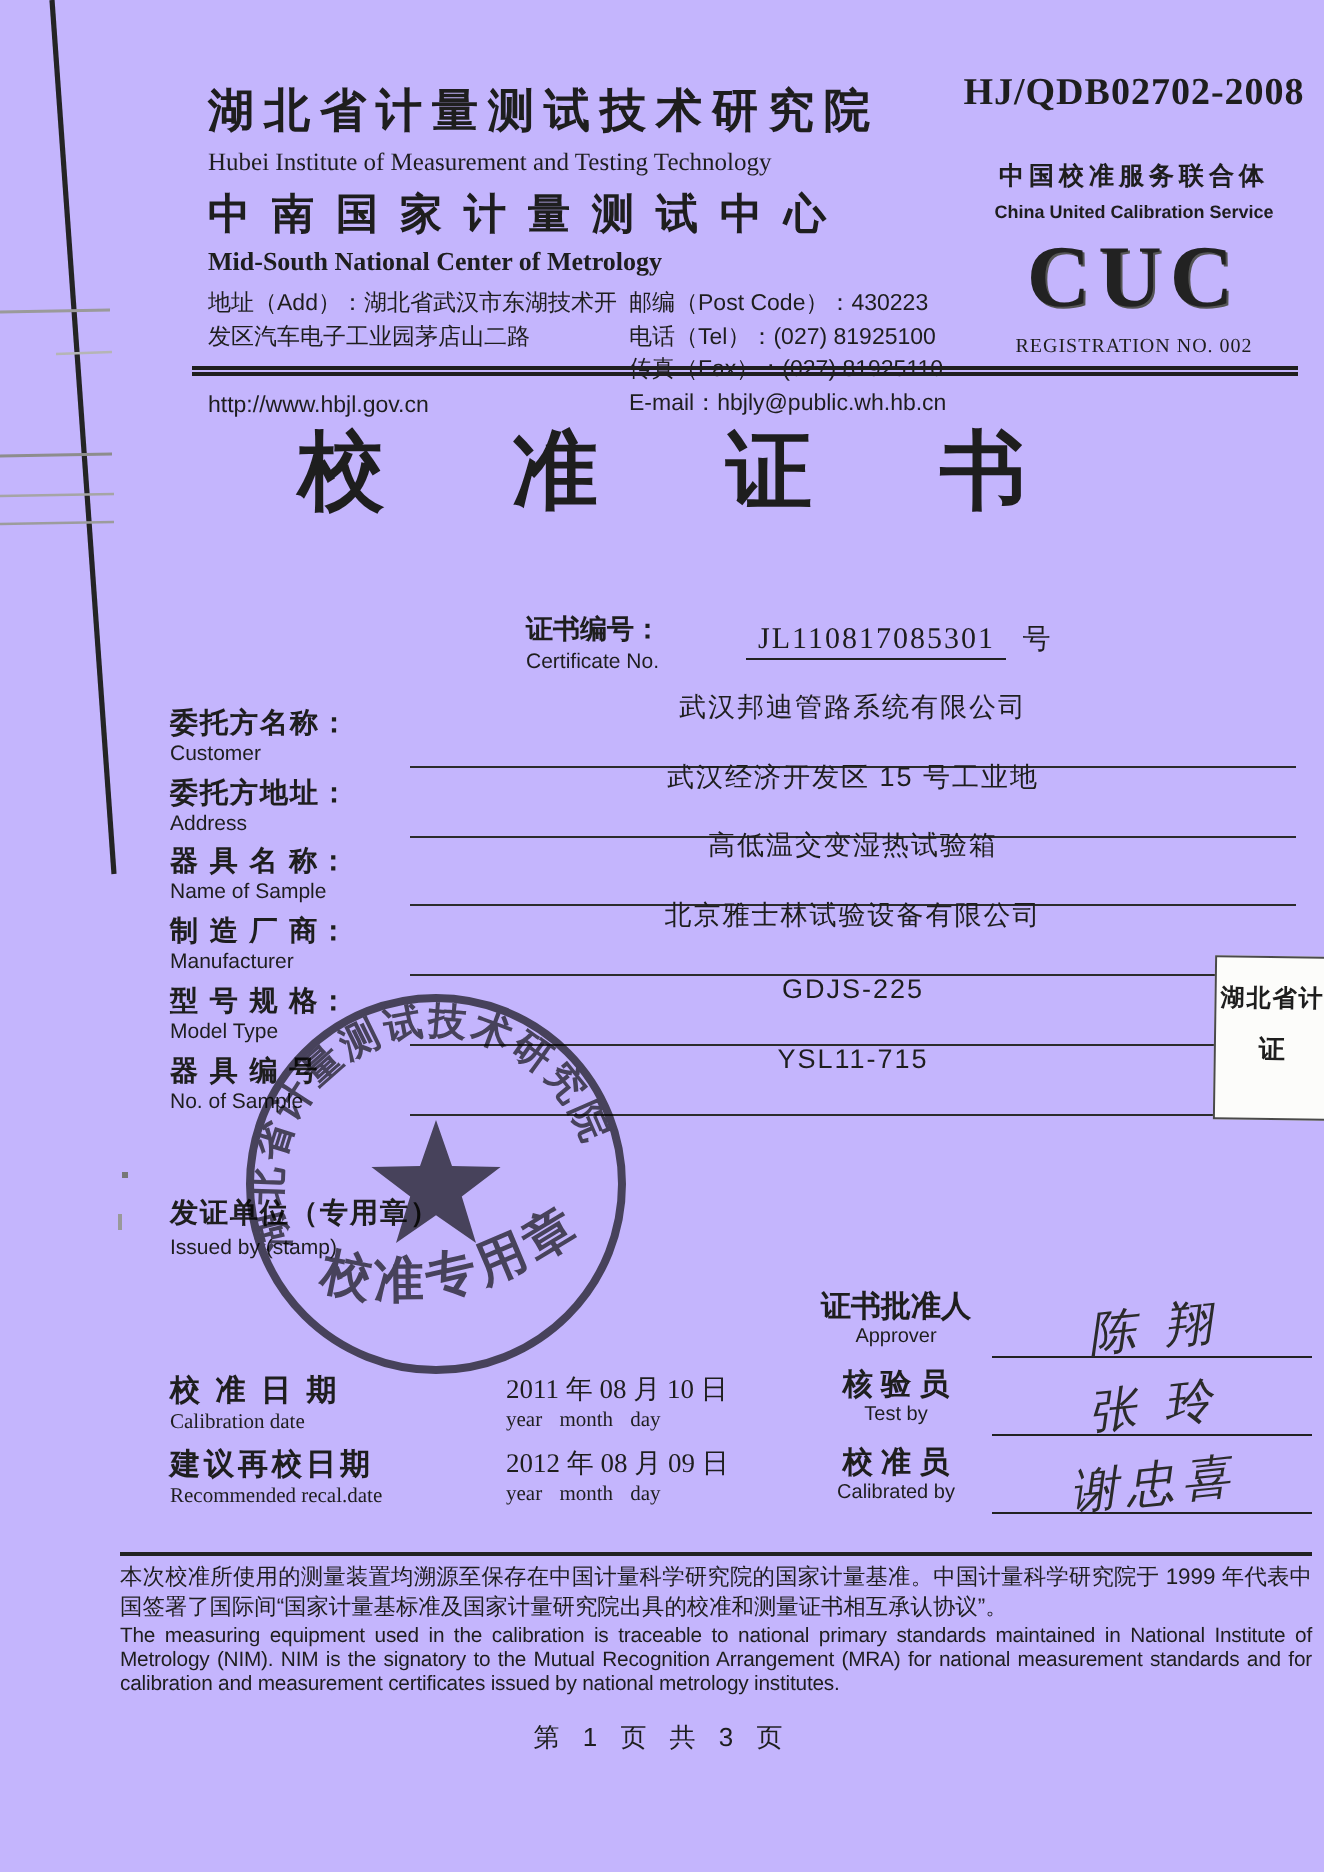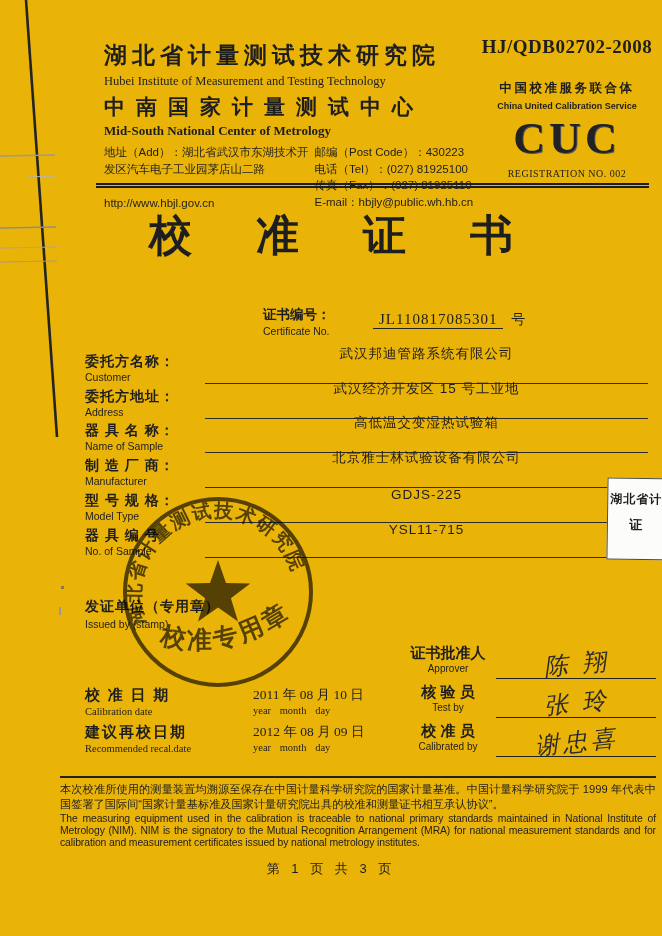--- a/index.html
+++ b/index.html
@@ -1,21 +1,21 @@
 <!DOCTYPE html>
 <html><head>
 <meta charset="utf-8">
 <style>
   * { margin: 0; padding: 0; box-sizing: border-box; }
   html,body { background:#e8e8e6; }
   .page {
     position: relative;
     width: 662px; height: 936px;
     margin: 0 auto;
-    background: #eab308;
+    background: #c4b5fd;
     overflow: hidden;
     font-family: "Liberation Sans", sans-serif;
     color: #1e1e1e;
   }
   
   .artifacts { position:absolute; inset:0; pointer-events:none; }
   
   .org-header { position:absolute; left:104px; top:40px; width:380px; }
   .org-cn { font-size:23px; font-weight:bold; letter-spacing:5px; white-space:nowrap; }
   .org-en { font-family:"Liberation Serif", serif; font-size:12.5px; margin-top:3px; }

